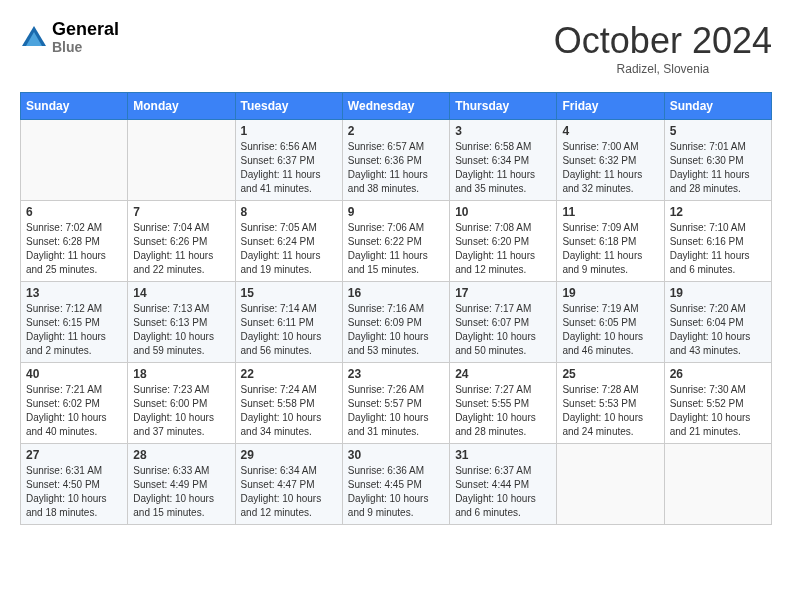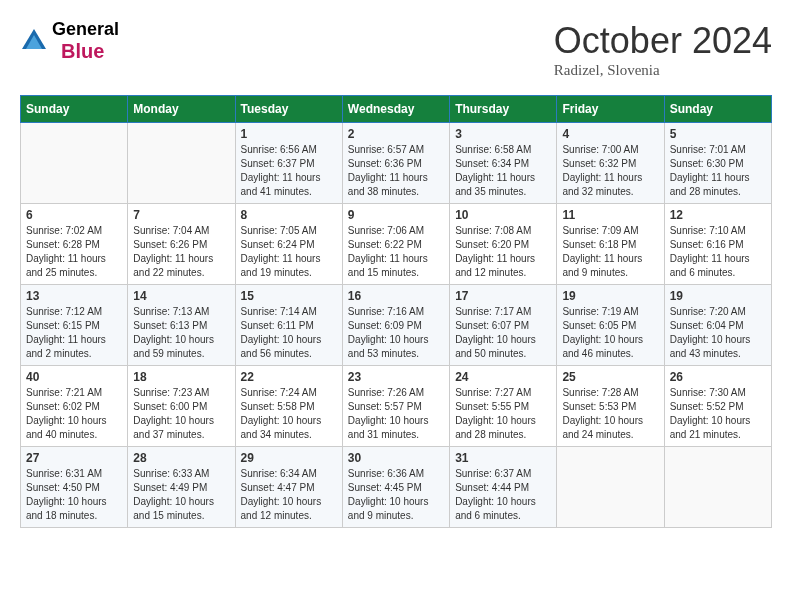--- a/index.html
+++ b/index.html
@@ -25,49 +25,47 @@
       display: flex;
       flex-direction: column;
       line-height: 1.1;
     }
     .logo-general {
       font-size: 18px;
       font-weight: bold;
       color: #000000;
     }
     .logo-blue {
-      font-size: 20px;
-      font-weight: bold;
-      color: #be185d;
-      margin-left: 9px;
+      font-size: 14px;
+      font-weight: bold;
+      color: #737373;
     }
     .logo-icon {
       width: 28px;
       height: 28px;
     }
     .title-block {
-      text-align: left;
+      text-align: center;
     }
     .month-title {
       font-size: 36px;
       font-weight: 300;
       color: #333;
     }
     .location {
-      font-size: 15px;
+      font-size: 12px;
       color: #555;
-      font-family: Liberation Serif, serif;
     }
     table {
       width: 100%;
       border-collapse: collapse;
       table-layout: fixed;
     }
     thead th {
-      background-color: #15803d;
+      background-color: #3b82f6;
       color: #fff;
       font-size: 12px;
       font-weight: bold;
       padding: 6px 5px;
       text-align: left;
       border: 1px solid #2a7abf;
     }
     tbody td {
       border: 1px solid #ccc;
       vertical-align: top;

